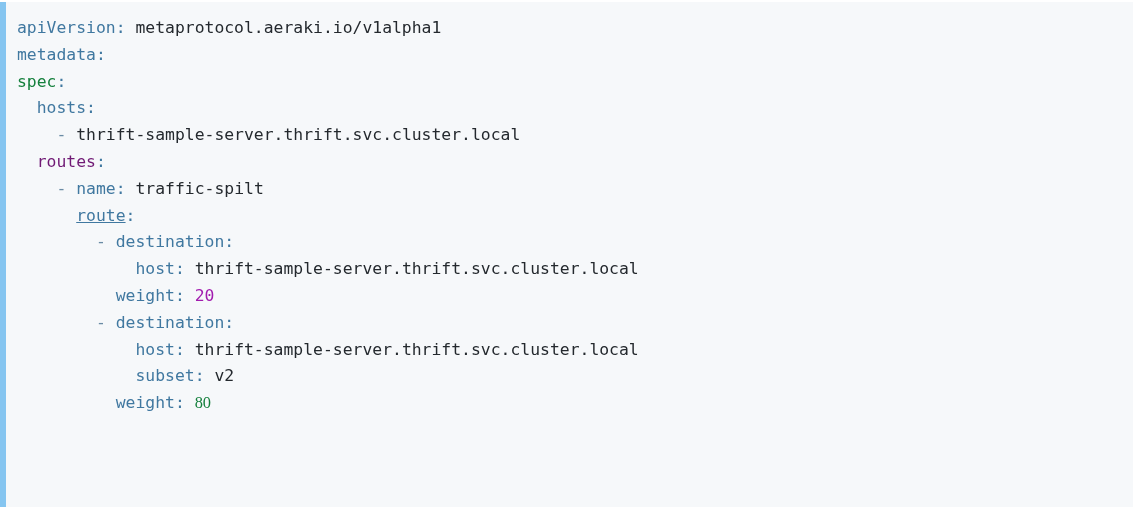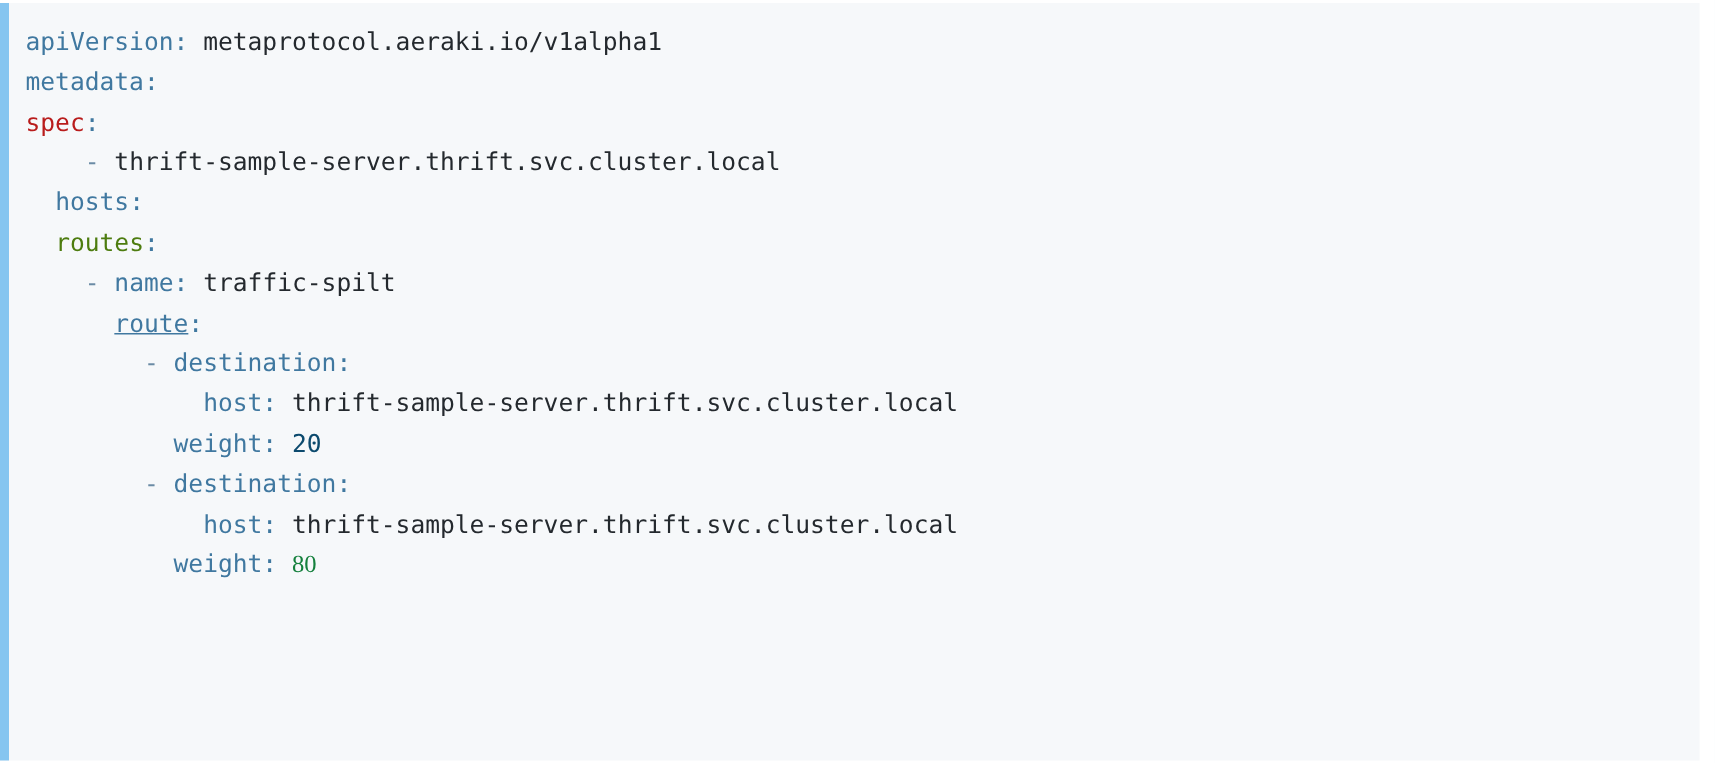--- a/index.html
+++ b/index.html
@@ -51,26 +51,27 @@
   .tok-space  { color: transparent; }
 </style>
 </head>
 <body style="background: rgb(255, 255, 255);">
 
 <div id="code-block" style="background: rgb(246, 248, 250); border-left-color: rgb(133, 197, 240); padding-left: 16px;">
   <div id="accent-bar"></div>
   <div id="code-lines">
       <div class="code-line"><span class="tok-key" style="color: rgb(64, 120, 160);">apiVersion</span><span class="tok-punct" style="color: rgb(64, 120, 160);">:</span><span class="tok-space" style="color: transparent;"> </span><span class="tok-str" style="color: rgb(36, 41, 46);">metaprotocol.aeraki.io/v1alpha1</span></div>
       <div class="code-line"><span class="tok-key" style="color: rgb(64, 120, 160);">metadata</span><span class="tok-punct" style="color: rgb(64, 120, 160);">:</span></div>
-      <div class="code-line"><span class="tok-key" style="color: #b91c1c;">spec</span><span class="tok-punct" style="color: rgb(64, 120, 160);">:</span></div>
+      <div class="code-line"><span class="tok-key" style="color: #15803d;">spec</span><span class="tok-punct" style="color: rgb(64, 120, 160);">:</span></div>
+      <div class="code-line"><span class="tok-indent">  </span><span class="tok-key" style="color: rgb(64, 120, 160);">hosts</span><span class="tok-punct" style="color: rgb(64, 120, 160);">:</span></div>
       <div class="code-line"><span class="tok-indent">    </span><span class="tok-dash" style="color: rgb(106, 139, 165);">-</span><span class="tok-space" style="color: transparent;"> </span><span class="tok-str" style="color: rgb(36, 41, 46);">thrift-sample-server.thrift.svc.cluster.local</span></div>
-      <div class="code-line"><span class="tok-indent">  </span><span class="tok-key" style="color: rgb(64, 120, 160);">hosts</span><span class="tok-punct" style="color: rgb(64, 120, 160);">:</span></div>
-      <div class="code-line"><span class="tok-indent">  </span><span class="tok-key" style="color: #4d7c0f; margin-top: 20px;">routes</span><span class="tok-punct" style="color: rgb(64, 120, 160);">:</span></div>
+      <div class="code-line"><span class="tok-indent">  </span><span class="tok-key" style="color: #701a75; margin-top: 20px;">routes</span><span class="tok-punct" style="color: rgb(64, 120, 160);">:</span></div>
       <div class="code-line"><span class="tok-indent">    </span><span class="tok-dash" style="color: rgb(106, 139, 165);">-</span><span class="tok-space" style="color: transparent;"> </span><span class="tok-key" style="color: rgb(64, 120, 160);">name</span><span class="tok-punct" style="color: rgb(64, 120, 160);">:</span><span class="tok-space" style="color: transparent;"> </span><span class="tok-str" style="color: rgb(36, 41, 46);">traffic-spilt</span></div>
       <div class="code-line"><span class="tok-indent">      </span><span class="tok-key" style="color: rgb(64, 120, 160); text-decoration: underline;">route</span><span class="tok-punct" style="color: rgb(64, 120, 160);">:</span></div>
       <div class="code-line"><span class="tok-indent">        </span><span class="tok-dash" style="color: rgb(106, 139, 165);">-</span><span class="tok-space" style="color: transparent;"> </span><span class="tok-key" style="color: rgb(64, 120, 160);">destination</span><span class="tok-punct" style="color: rgb(64, 120, 160);">:</span></div>
       <div class="code-line"><span class="tok-indent">            </span><span class="tok-key" style="color: rgb(64, 120, 160);">host</span><span class="tok-punct" style="color: rgb(64, 120, 160);">:</span><span class="tok-space" style="color: transparent;"> </span><span class="tok-str" style="color: rgb(36, 41, 46);">thrift-sample-server.thrift.svc.cluster.local</span></div>
-      <div class="code-line"><span class="tok-indent">          </span><span class="tok-key" style="color: rgb(64, 120, 160);">weight</span><span class="tok-punct" style="color: rgb(64, 120, 160);">:</span><span class="tok-space" style="color: transparent;"> </span><span class="tok-num" style="color: #0c4a6e;">20</span></div>
+      <div class="code-line"><span class="tok-indent">          </span><span class="tok-key" style="color: rgb(64, 120, 160);">weight</span><span class="tok-punct" style="color: rgb(64, 120, 160);">:</span><span class="tok-space" style="color: transparent;"> </span><span class="tok-num" style="color: #a21caf;">20</span></div>
       <div class="code-line"><span class="tok-indent">        </span><span class="tok-dash" style="color: rgb(106, 139, 165);">-</span><span class="tok-space" style="color: transparent;"> </span><span class="tok-key" style="color: rgb(64, 120, 160);">destination</span><span class="tok-punct" style="color: rgb(64, 120, 160);">:</span></div>
       <div class="code-line"><span class="tok-indent">            </span><span class="tok-key" style="color: rgb(64, 120, 160);">host</span><span class="tok-punct" style="color: rgb(64, 120, 160);">:</span><span class="tok-space" style="color: transparent;"> </span><span class="tok-str" style="color: rgb(36, 41, 46);">thrift-sample-server.thrift.svc.cluster.local</span></div>
+      <div class="code-line"><span class="tok-indent">            </span><span class="tok-key" style="color: rgb(64, 120, 160);">subset</span><span class="tok-punct" style="color: rgb(64, 120, 160);">:</span><span class="tok-space" style="color: transparent;"> </span><span class="tok-str" style="color: rgb(36, 41, 46);">v2</span></div>
       <div class="code-line"><span class="tok-indent">          </span><span class="tok-key" style="color: rgb(64, 120, 160);">weight</span><span class="tok-punct" style="color: rgb(64, 120, 160);">:</span><span class="tok-space" style="color: transparent;"> </span><span class="tok-num" style="color: #15803d; font-family: Liberation Serif, serif;">80</span></div>
     </div>
 </div>
 
 </body></html>

